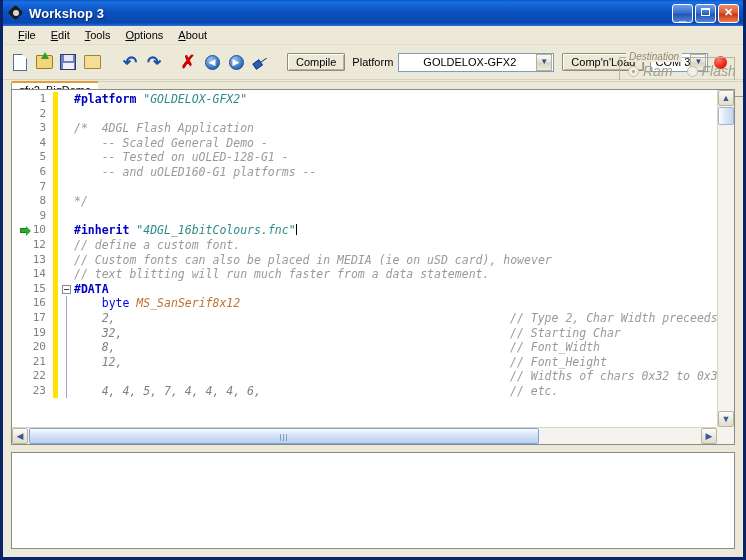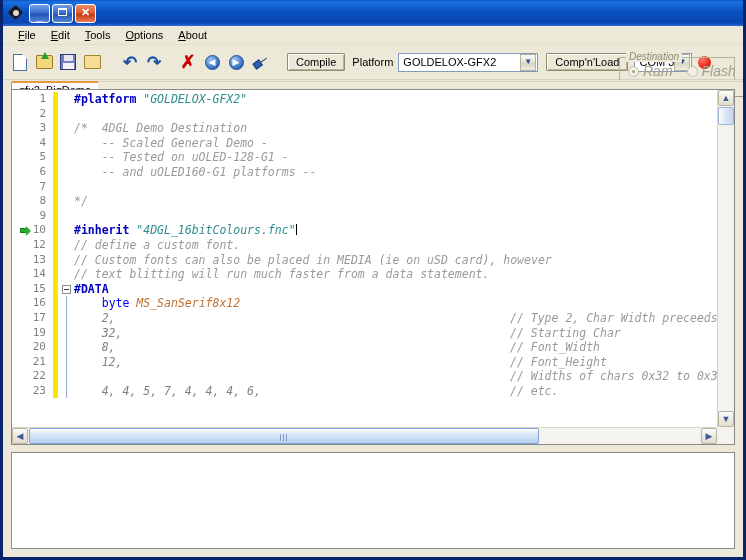--- a/index.html
+++ b/index.html
@@ -323,20 +323,21 @@
 </head>
 <body>
 
 <div class="window">
 
   <div class="titlebar">
     <div class="title-icon">
       <div class="dia"></div>
         <div class="dia2"></div>
     </div>
+    <div class="title-text">Workshop 3</div>
     <div class="win-btns">
       <div class="wb min">
           <span class="glyph">_</span>
         </div>
       <div class="wb max">
           <span class="glyph"></span>
         </div>
       <div class="wb close">
           <span class="glyph">✕</span>
         </div>
@@ -389,21 +390,21 @@
     <div class="tbtn">
         <span class="ico-pin">
           <span class="head"></span>
           <span class="nee"></span>
         </span>
       </div>
     <div class="gap"></div>
 
     <button class="btn3d">Compile</button>
     <span class="tb-label">Platform</span>
-    <div class="combo" style="width:140px;">
+    <div class="combo" style="width:156px;text-align:center;">
       <span class="ctext">GOLDELOX-GFX2</span>
       <span class="cbtn">▼</span>
     </div>
     <div style="width:8px;"></div>
     <button class="btn3d">Comp'n'Load</button>
     <div style="width:6px;"></div>
     <div class="combo" style="width:58px;">
       <span class="ctext">COM 3</span>
       <span class="cbtn">▼</span>
     </div>
@@ -429,21 +430,21 @@
       <span>gfx2_BigDemo</span>
     </div>
     <div class="tabfill"></div>
   </div>
 
   <div class="editor-wrap">
     <div class="editor">
       <div class="code-area" id="code-area">
           <div class="row"><span class="gutter-num">1</span><span class="modbar"></span><span class="code"><span class="kw">#platform</span><span> </span><span class="str">"GOLDELOX-GFX2"</span></span></div>
           <div class="row"><span class="gutter-num">2</span><span class="modbar"></span><span class="code"></span></div>
-          <div class="row"><span class="gutter-num">3</span><span class="modbar"></span><span class="code"><span class="cmt">/*  4DGL Demo Destination</span></span></div>
+          <div class="row"><span class="gutter-num">3</span><span class="modbar"></span><span class="code"><span class="cmt">/*  4DGL Flash Application</span></span></div>
           <div class="row"><span class="gutter-num">4</span><span class="modbar"></span><span class="code"><span class="cmt">    -- Scaled General Demo -</span></span></div>
           <div class="row"><span class="gutter-num">5</span><span class="modbar"></span><span class="code"><span class="cmt">    -- Tested on uOLED-128-G1 -</span></span></div>
           <div class="row"><span class="gutter-num">6</span><span class="modbar"></span><span class="code"><span class="cmt">    -- and uOLED160-G1 platforms --</span></span></div>
           <div class="row"><span class="gutter-num">7</span><span class="modbar"></span></div>
           <div class="row"><span class="gutter-num">8</span><span class="modbar"></span><span class="code"><span class="cmt">*/</span></span></div>
           <div class="row"><span class="gutter-num">9</span><span class="modbar"></span><span class="code"></span></div>
           <div class="row"><span class="gutter-num">10</span><span class="marker"><span class="body"></span><span class="tip"></span></span><span class="modbar"></span><span class="code"><span class="kw">#inherit</span><span> </span><span class="str">"4DGL_16bitColours.fnc"</span><span class="caret"></span></span></div>
           <div class="row"><span class="gutter-num">12</span><span class="modbar"></span><span class="code"><span class="cmt">// define a custom font.</span></span></div>
           <div class="row"><span class="gutter-num">13</span><span class="modbar"></span><span class="code"><span class="cmt">// Custom fonts can also be placed in MEDIA (ie on uSD card), however</span></span></div>
           <div class="row"><span class="gutter-num">14</span><span class="modbar"></span><span class="code"><span class="cmt">// text blitting will run much faster from a data statement.</span></span></div>

